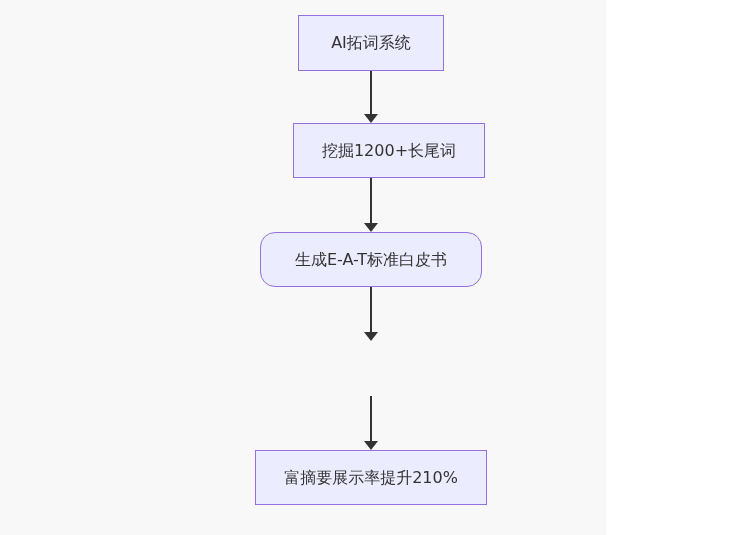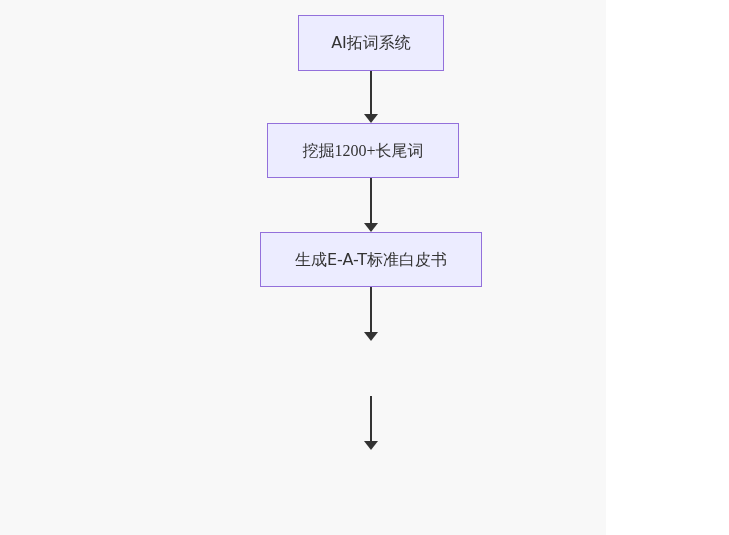--- a/index.html
+++ b/index.html
@@ -23,22 +23,22 @@
     color: var(--text, #333333);
     display: flex;
     align-items: center;
     justify-content: center;
     font-size: 16px;
     line-height: 1.2;
     text-align: center;
     white-space: nowrap;
   }
   .node-1 { left: 298px; top: 15px;  width: 146px; height: 56px; }
-  .node-2 { left: 267px; top: 123px; width: 192px; height: 55px; font-family: Liberation Serif, serif; }
-  .node-3 { left: 260px; top: 232px; width: 222px; height: 55px; }
+  .node-2 { left: 293px; top: 123px; width: 192px; height: 55px; }
+  .node-3 { left: 260px; top: 232px; width: 222px; height: 55px; border-radius: 15px; }
   .node-4 { left: 263px; top: 341px; width: 215px; height: 55px; }
   .node-5 { left: 255px; top: 450px; width: 232px; height: 55px; }
 
   .arrow-line {
     position: absolute;
     left: 370px;
     width: 2px;
     background: var(--arrow, #333333);
   }
   .arrow-head {
@@ -82,14 +82,17 @@
     <span>生成E-A-T标准白皮书</span>
   </div>
 
   <div class="arrow-line line-3"></div>
   <div class="arrow-head head-3"></div>
 
 
   <div class="arrow-line line-4"></div>
   <div class="arrow-head head-4"></div>
 
+  <div class="node node-5">
+    <span>富摘要展示率提升210%</span>
+  </div>
 
 </div>
 
 </body></html>

